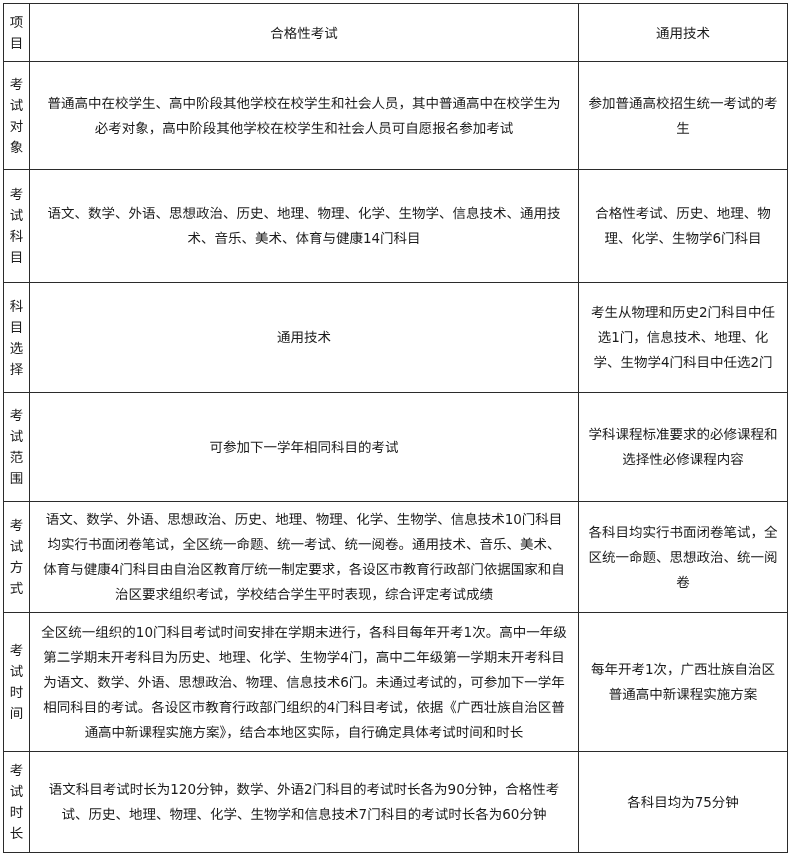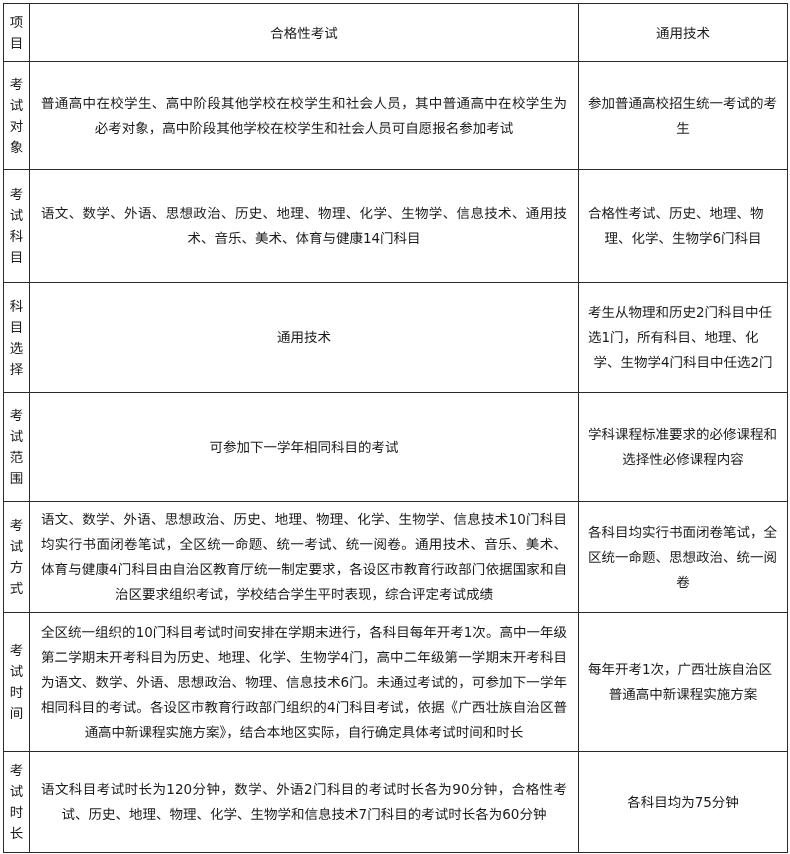--- a/index.html
+++ b/index.html
@@ -64,25 +64,26 @@
 
   
   td.cell-pass, td.cell-select {
     font-size: 13.5px;
     line-height: 25px;
     color: #1a1a1a;
     text-align: center;
   }
   td.cell-pass .cell-inner {
     padding: 5px 11px;
+    text-align: center;
     text-align-last: center;
   }
   td.cell-select .cell-inner {
     padding: 5px 9px;
-    text-align: left;
+    text-align: center;
     text-align-last: center;
   }
 
   
   .just {
     text-align: justify;
     text-align-last: center;
     text-justify: inter-ideograph;
   }
 
@@ -178,21 +179,21 @@
               <span class="ch">科</span>
               <span class="ch">目</span>
               <span class="ch">选</span>
               <span class="ch">择</span>
             </span>
         </td>
         <td class="cell-pass">
           <div class="cell-inner center-only">通用技术</div>
         </td>
         <td class="cell-select">
-          <div class="cell-inner just">考生从物理和历史2门科目中任选1门，所有科目、地理、化学、生物学4门科目中任选2门</div>
+          <div class="cell-inner just">考生从物理和历史2门科目中任选1门，信息技术、地理、化学、生物学4门科目中任选2门</div>
         </td>
       </tr>
 
       <tr class="r-scope">
         <td class="row-label">
           <span class="vlabel">
               <span class="ch">考</span>
               <span class="ch">试</span>
               <span class="ch">范</span>
               <span class="ch">围</span>

